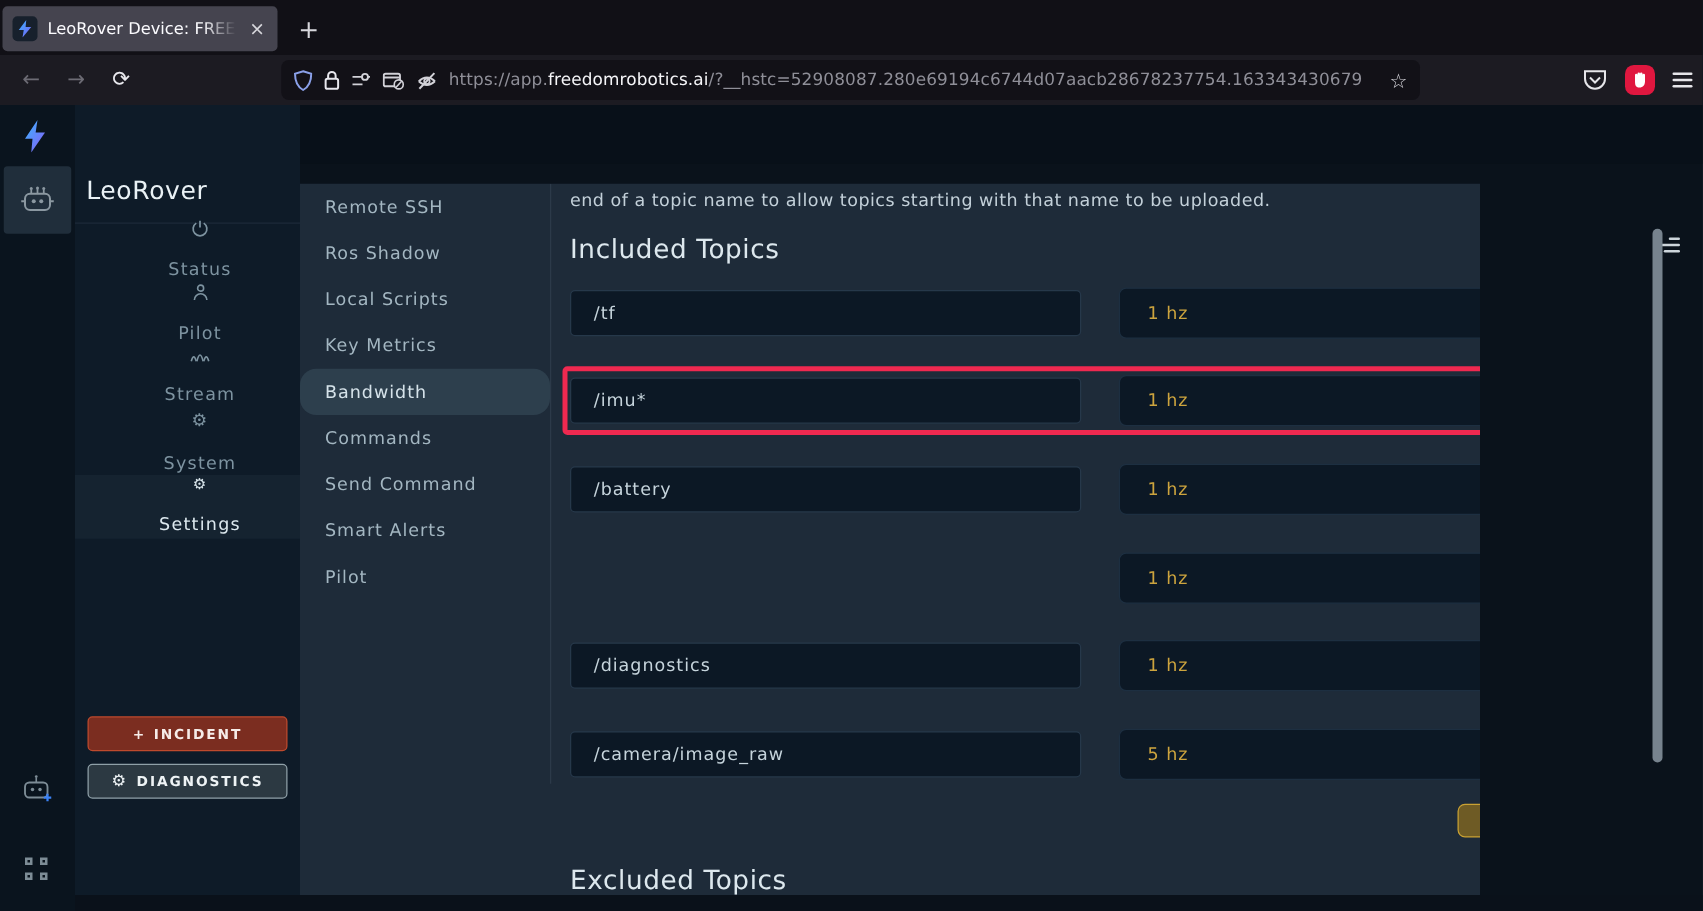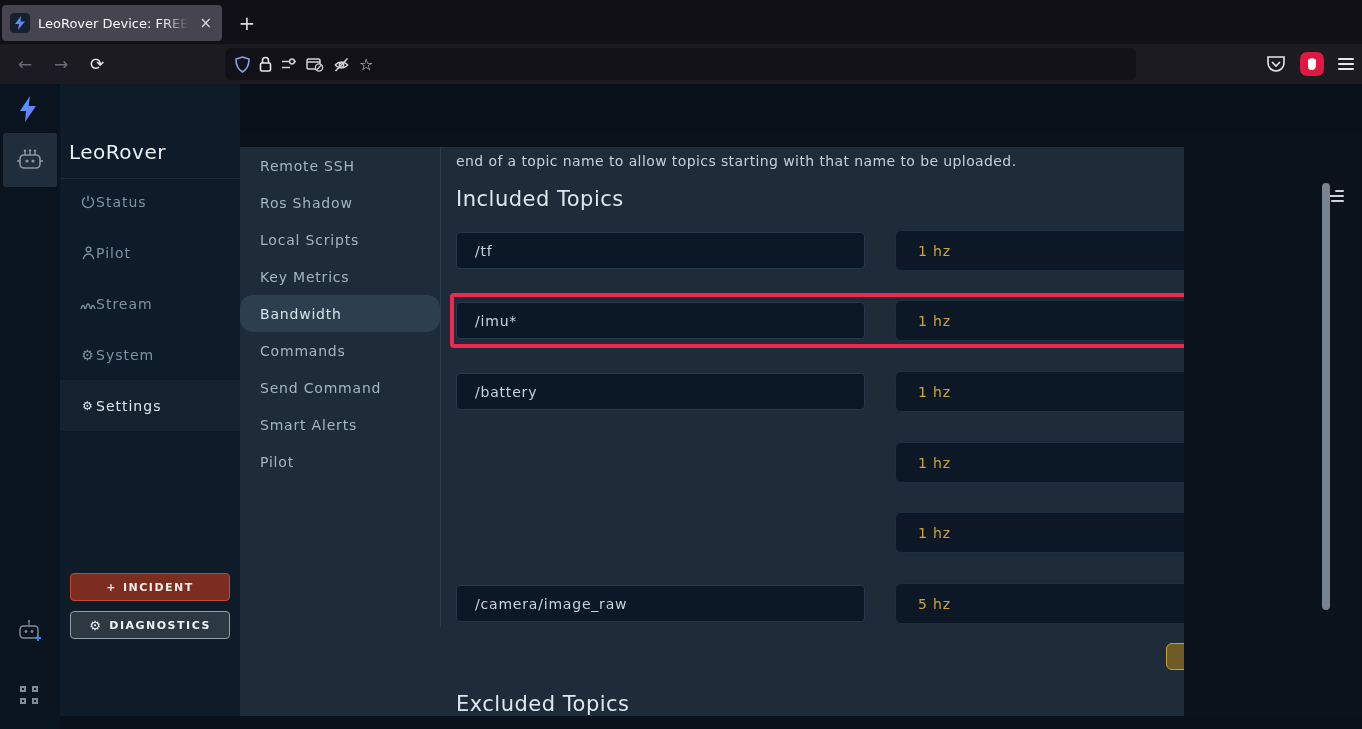--- a/index.html
+++ b/index.html
@@ -48,21 +48,21 @@
   .fs-tl{left:0;top:0;border-right:none;border-bottom:none}
   .fs-tr{right:0;top:0;border-left:none;border-bottom:none}
   .fs-bl{left:0;bottom:0;border-right:none;border-top:none}
   .fs-br{right:0;bottom:0;border-left:none;border-top:none}
 
   .sidebar { position:absolute; left:60px; top:84px; width:180px; height:632px; background:#0e1b28; }
   .sb-title { position:absolute; left:9px; top:56px; font-size:20px; color:#e9f1f5; letter-spacing:.5px; }
   .sb-rule { position:absolute; left:0; top:94px; width:180px; height:1px; background:#1c2a38; }
   .sb-nav { position:absolute; left:0; top:92px; width:180px; }
   .sb-item { position:absolute; left:0; width:180px; height:51px; display:flex; align-items:center;
-             padding-left:20px; color:#7d93a0; font-size:14px; letter-spacing:1px; cursor:pointer; }
+             padding-left:20px; gap:18px; color:#7d93a0; font-size:14px; letter-spacing:1px; cursor:pointer;flex-direction:column; }
   .sb-item.sel { background:#152330; color:#dce8ee; }
   .sb-ico { width:16px; display:flex; justify-content:center; color:inherit; font-size:13px; }
   .btn-incident { position:absolute; left:10px; top:489px; width:160px; height:28px; background:#7b2d20;
                   border:1px solid #bf4a2d; border-radius:4px; color:#f6ece8; font-size:11px; font-weight:bold;
                   letter-spacing:1.5px; display:flex; align-items:center; justify-content:center; gap:6px; cursor:pointer; }
   .btn-diagnostics { position:absolute; left:10px; top:527px; width:160px; height:28px; background:#2c3942;
                   border:1px solid #8fa0a8; border-radius:4px; color:#eef3f5; font-size:11px; font-weight:bold;
                   letter-spacing:1.5px; display:flex; align-items:center; justify-content:center; gap:7px; cursor:pointer; }
   .gear-sm { font-size:13px; }
 
@@ -156,20 +156,21 @@
         </svg>
     </span>
     <span>
       <svg width="17" height="15" viewBox="0 0 17 15">
           <path d="M2 8 Q8.5 2 15 8" fill="none" stroke="#d2d2d8" stroke-width="1.5"></path>
         <path d="M2 8 Q8.5 14 15 8" fill="none" stroke="#d2d2d8" stroke-width="1.5"></path>
         <circle cx="8.5" cy="8" r="2.2" fill="none" stroke="#d2d2d8" stroke-width="1.4"></circle>
         <line x1="2.5" y1="14" x2="14.5" y2="1.5" stroke="#d2d2d8" stroke-width="1.6"></line>
         </svg>
     </span>
+    <span class="url-text"><span>https://</span><span>app.</span><b>freedomrobotics.ai</b><span>/?__hstc=52908087.280e69194c6744d07aacb28678237754.163343430679</span></span>
     <span class="url-star">☆</span>
   </div>
 
   <div class="tb-right">
     <span>
       <svg width="20" height="19" viewBox="0 0 20 19">
           <path d="M2 2 h16 v6 a8 8 0 0 1 -16 0 Z" fill="none" stroke="#e6e6ea" stroke-width="1.6"></path>
         <polyline points="6,7 10,11 14,7" fill="none" stroke="#e6e6ea" stroke-width="1.6"></polyline>
         </svg>
     </span>
@@ -369,20 +370,23 @@
         <div class="topic-row" style="top: 295px;">
           <div class="topic-rate">
             <span>1 hz</span>
             <svg class="chev" width="14" height="9" viewBox="0 0 14 9">
               <polyline points="1.5,1.5 7,7 12.5,1.5" fill="none" stroke="#f2f6f8" stroke-width="2.4" stroke-linecap="round" stroke-linejoin="round"></polyline>
             </svg>
           </div>
           <span class="topic-remove">×</span>
         </div>
         <div class="topic-row" style="top: 365px;">
+          <div class="topic-input">
+            <span>/diagnostics</span>
+          </div>
           <div class="topic-rate">
             <span>1 hz</span>
             <svg class="chev" width="14" height="9" viewBox="0 0 14 9">
               <polyline points="1.5,1.5 7,7 12.5,1.5" fill="none" stroke="#f2f6f8" stroke-width="2.4" stroke-linecap="round" stroke-linejoin="round"></polyline>
             </svg>
           </div>
           <span class="topic-remove">×</span>
         </div>
         <div class="topic-row" style="top: 436px;">
           <div class="topic-input">

